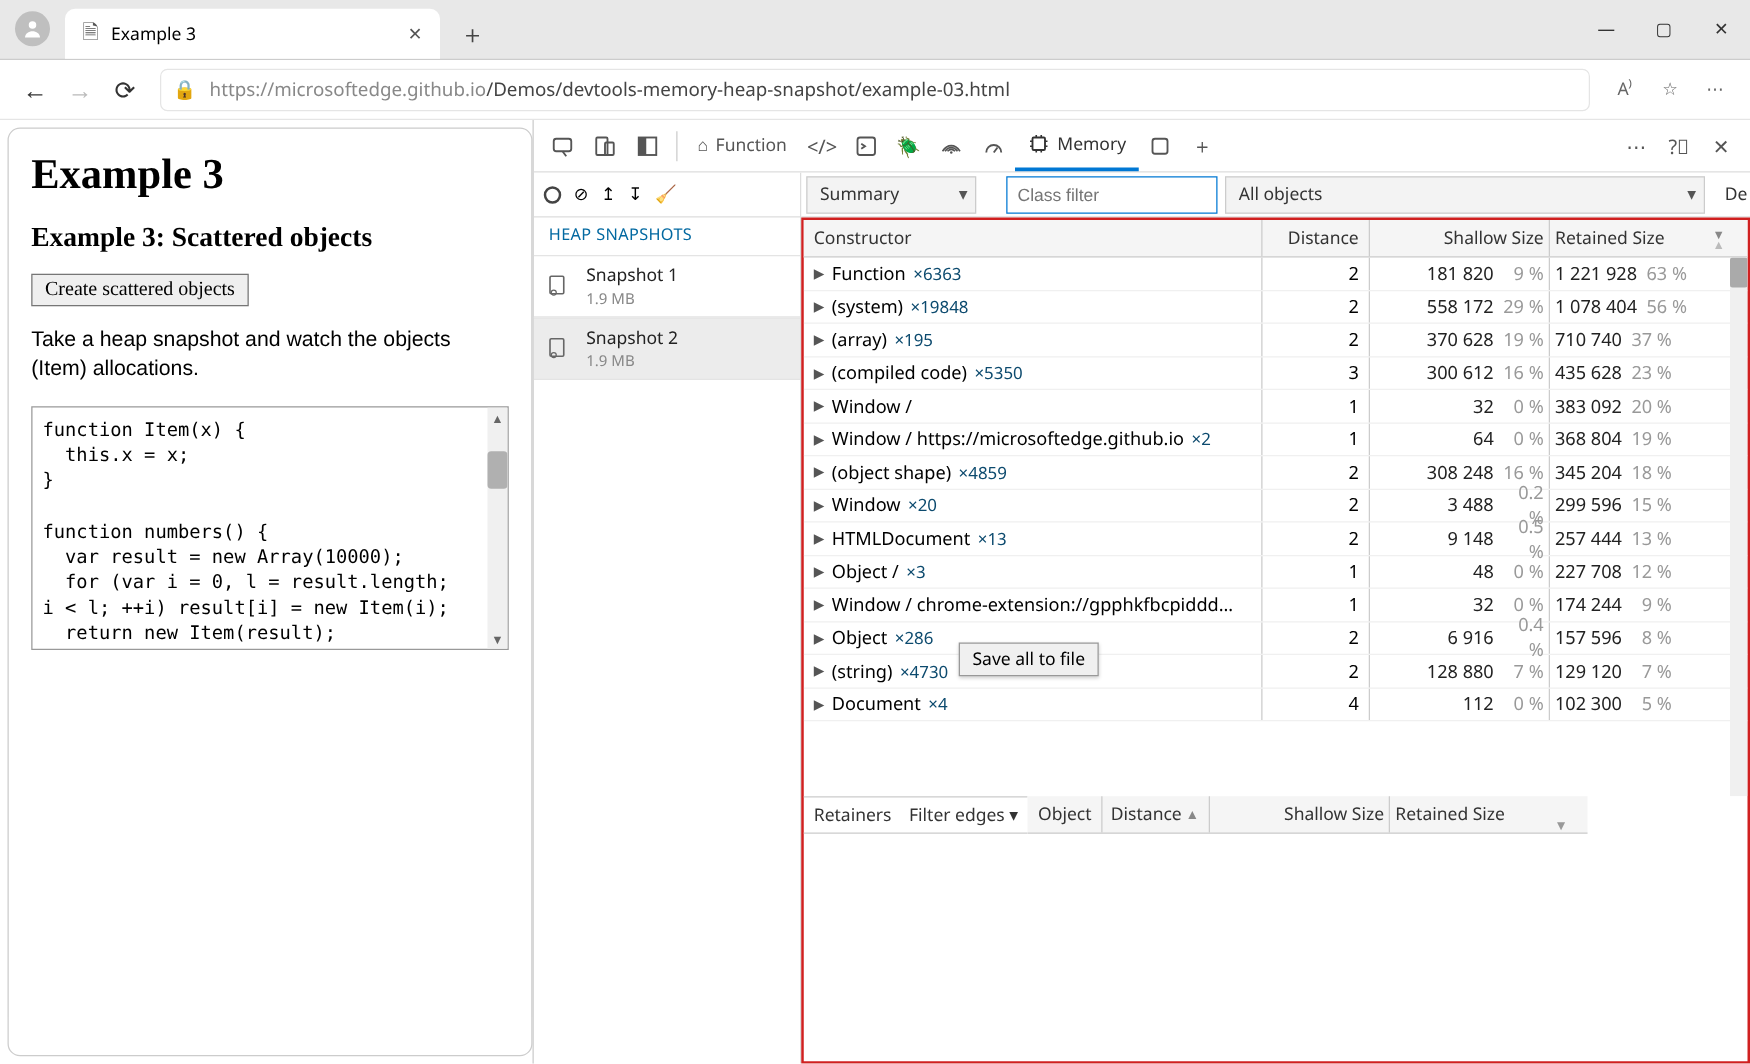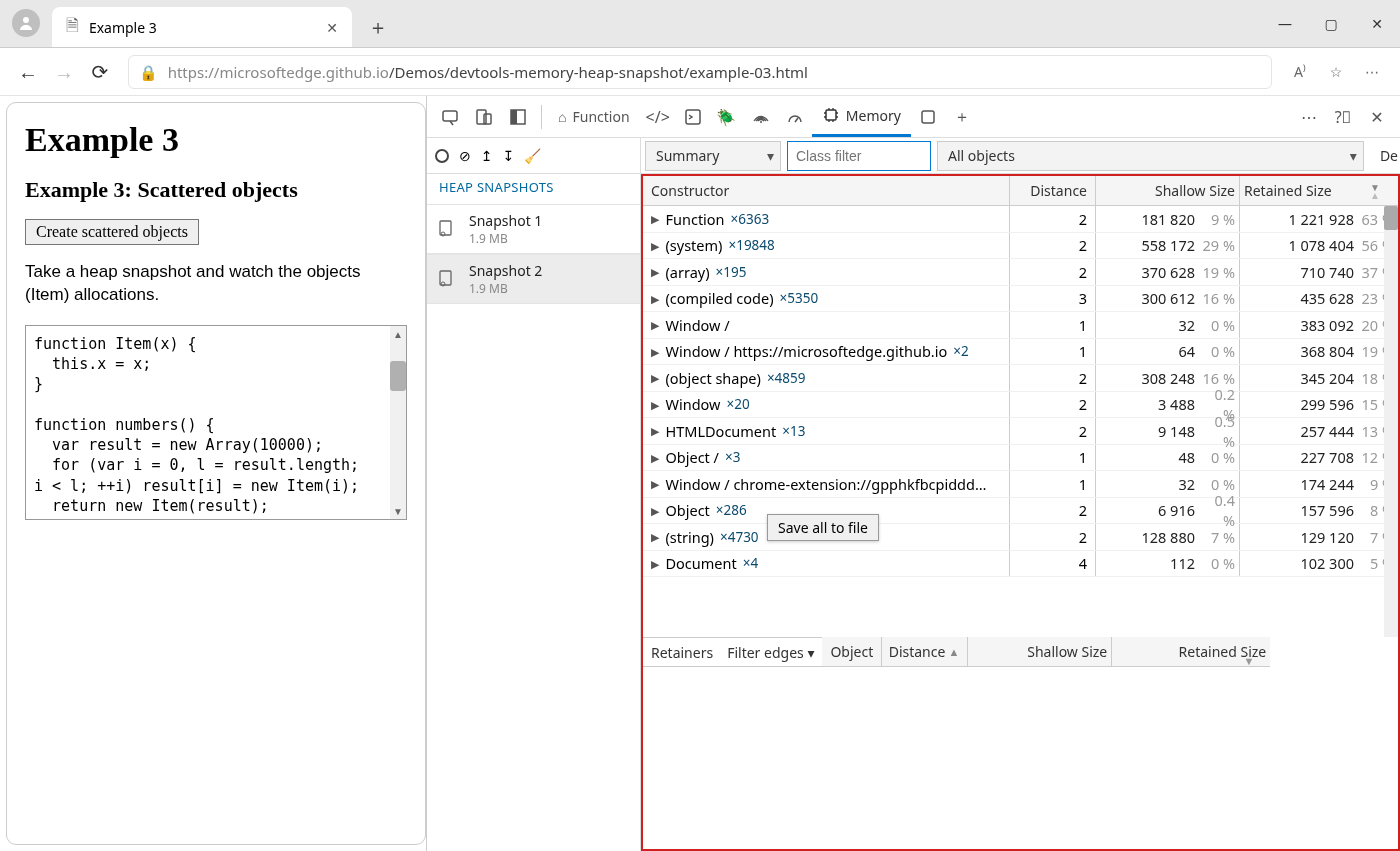--- a/index.html
+++ b/index.html
@@ -49,29 +49,29 @@
 .snap-item.selected{background:#ececec}
 .snap-icon{width:22px;height:22px;color:#666}
 .snap-txt .name{font-size:14px;color:#222}
 .snap-txt .size{font-size:12px;color:#888}
 .snap-panel{flex:1;display:flex;flex-direction:column}
 .snap-tbar{height:36px;display:flex;align-items:center;border-bottom:1px solid #ddd}
 .dd{height:30px;border:1px solid #ccc;background:#f3f3f3;padding:0 24px 0 10px;position:relative;display:flex;align-items:center;font-size:14px;color:#333;margin-left:4px}
 .dd::after{content:"▾";position:absolute;right:6px;color:#555}
 .dd.wide{min-width:136px}
 .dd.all{flex:1;margin:0 6px}
-.cf-input{height:30px;border:1px solid #0078d4;padding:0 8px;font-size:14px;width:144px;margin-left:6px}
+.cf-input{height:30px;border:1px solid #0078d4;padding:0 8px;font-size:14px;width:169px;margin-left:24px}
 .snap-label{padding:0 2px 0 10px;color:#333}
 .redbox{border:2px solid #d02020;flex:1;display:flex;flex-direction:column;min-height:0}
 .table-wrap{flex:1;display:flex;flex-direction:column;position:relative;min-height:0}
 .thead{display:flex;background:#f5f5f5;border-bottom:1px solid #ccc;height:30px;align-items:center;font-size:14px;color:#333;position:relative}
 .colC{flex:1;padding:0 8px;border-right:1px solid #ccc;height:100%;display:flex;align-items:center}
 .colD{width:86px;text-align:right;padding:0 8px;border-right:1px solid #ccc;height:100%;display:flex;align-items:center;justify-content:flex-end}
 .colS{width:144px;text-align:right;padding:0 4px;border-right:1px solid #ccc;height:100%;display:flex;align-items:center;justify-content:flex-end}
-.colR{width:158px;text-align:right;padding:0 4px;height:100%;display:flex;align-items:center;justify-content:flex-end}
+.colR{width:158px;text-align:right;padding:0 4px;height:100%;display:flex;align-items:center;}
 .sort-icons{margin-left:auto;color:#888;font-size:10px;display:flex;flex-direction:column;line-height:8px;padding-right:14px}
 .tbody{flex:1;overflow:hidden;position:relative}
 .row{display:flex;height:26.5px;align-items:center;font-size:14.5px;border-bottom:1px solid #f0f0f0}
 .row .exp{color:#555;margin-right:6px;font-size:11px}
 .row .cnt{color:#0c4a6e;margin-left:6px;font-size:13.5px}
 .sz-num{color:#222;margin-right:6px}
 .sz-pct{color:#999;width:34px;display:inline-block;text-align:right}
 .v-scroll-main{position:absolute;right:0;top:0;width:14px;height:100%;background:#f0f0f0}
 .v-thumb-main{position:absolute;right:0;top:0;width:14px;height:24px;background:#aaa;border-radius:2px}
 .context-btn{position:absolute;left:124px;top:338px;background:#f0f0f0;border:1px solid #999;padding:3px 10px;font-size:14px;box-shadow:0 1px 3px rgba(0,0,0,0.2)}

